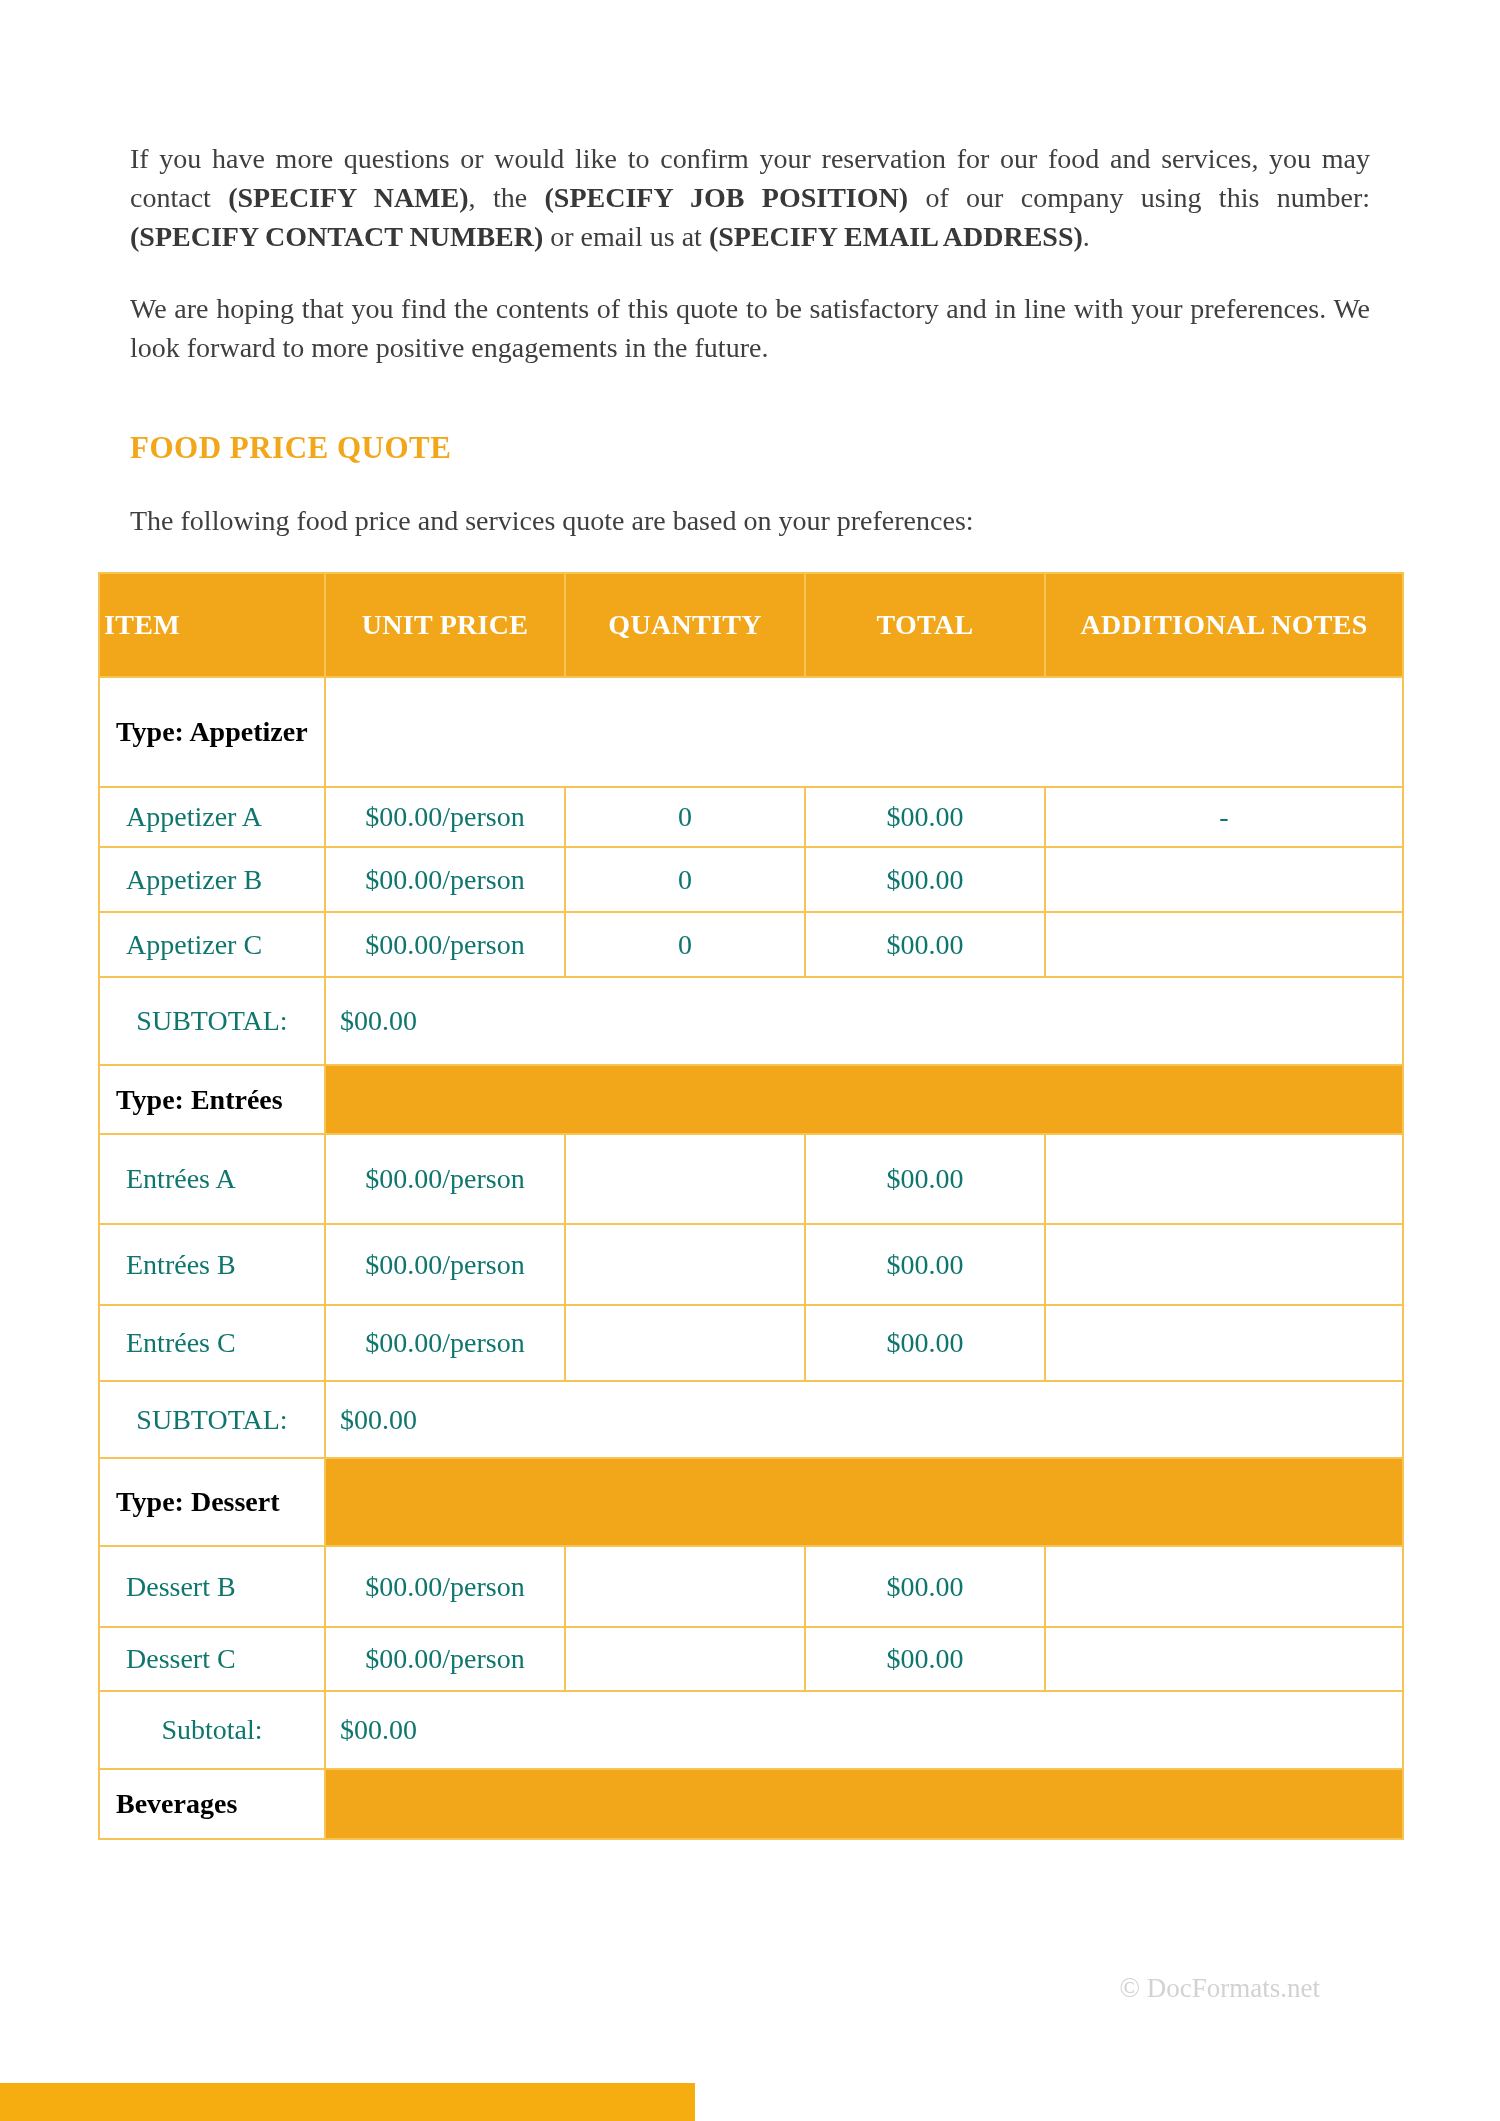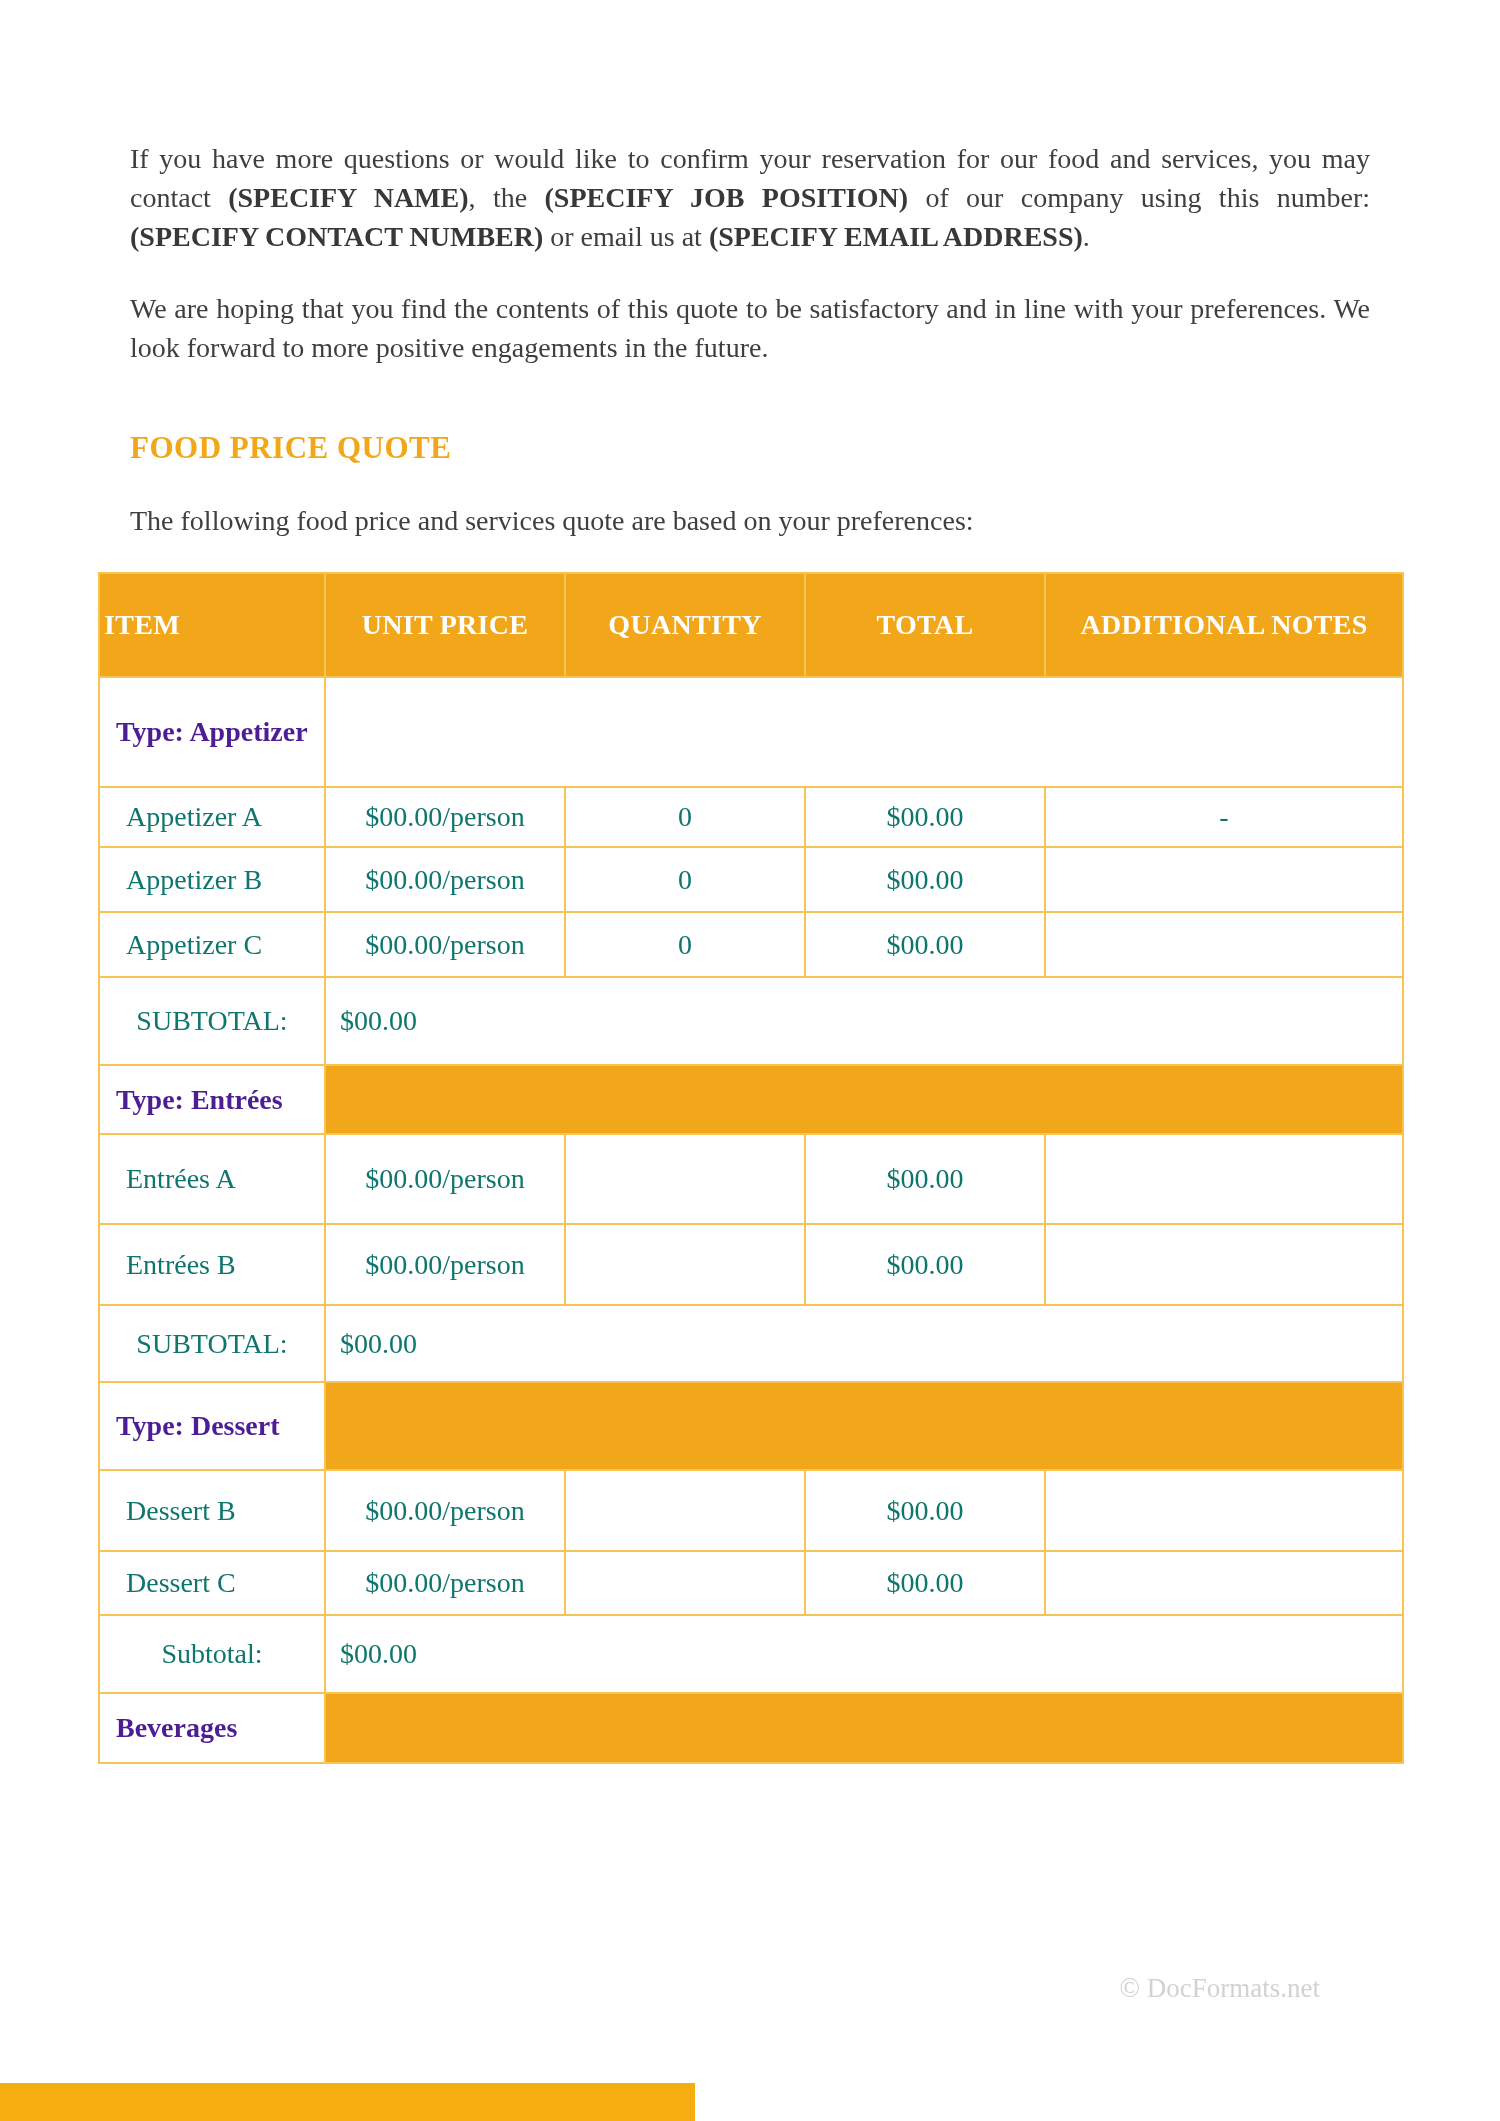--- a/index.html
+++ b/index.html
@@ -57,21 +57,21 @@
     color: #ffffff;
     font-weight: 700;
     text-align: center;
     letter-spacing: 0.3px;
   }
   thead th.h-item { text-align: left; padding-left: 4px; }
   tbody td { color: #0f766e; }
   .cell-item { text-align: left; padding-left: 26px; }
   .cell-c { text-align: center; margin-top: 40px; }
   .sec-label {
-    color: #4c1d95;
+    color: #000000;
     font-weight: 700;
     text-align: left;
     padding-left: 16px;
     padding-right: 6px;
     line-height: 38px;
     border-radius: 22px;
   }
   .sec-fill { background: #F2A71B; }
   .sec-white { background: #ffffff; }
   .sub-label { text-align: center; }
@@ -163,20 +163,27 @@
         <td class="cell-c">$00.00</td>
         <td class="cell-c"></td>
       </tr>
       <tr style="height:81px">
         <td class="cell-item">Entrées B</td>
         <td class="cell-c">$00.00/person</td>
         <td class="cell-c"></td>
         <td class="cell-c">$00.00</td>
         <td class="cell-c"></td>
       </tr>
+      <tr style="height:76px">
+        <td class="cell-item">Entrées C</td>
+        <td class="cell-c">$00.00/person</td>
+        <td class="cell-c"></td>
+        <td class="cell-c">$00.00</td>
+        <td class="cell-c"></td>
+      </tr>
       <tr style="height:77px">
         <td class="sub-label">SUBTOTAL:</td>
         <td class="sub-value" colspan="4">$00.00</td>
       </tr>
       <tr style="height:88px">
         <td class="sec-label">Type: Dessert</td>
         <td class="sec-fill" colspan="4"></td>
       </tr>
       <tr style="height:81px">
         <td class="cell-item">Dessert B</td>

